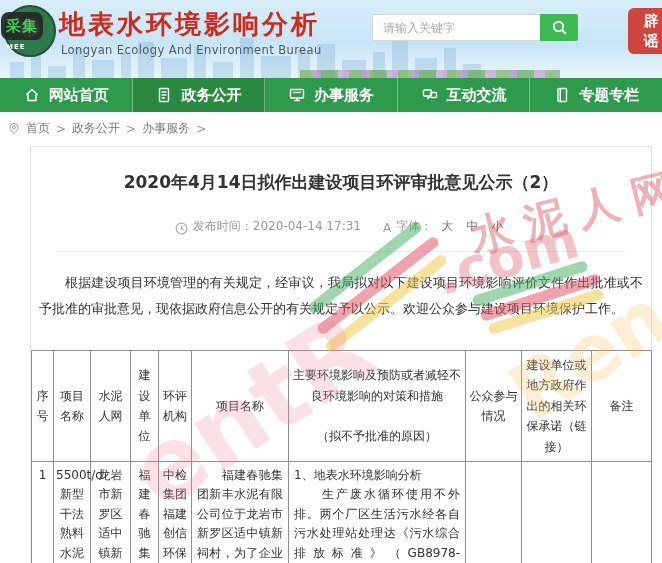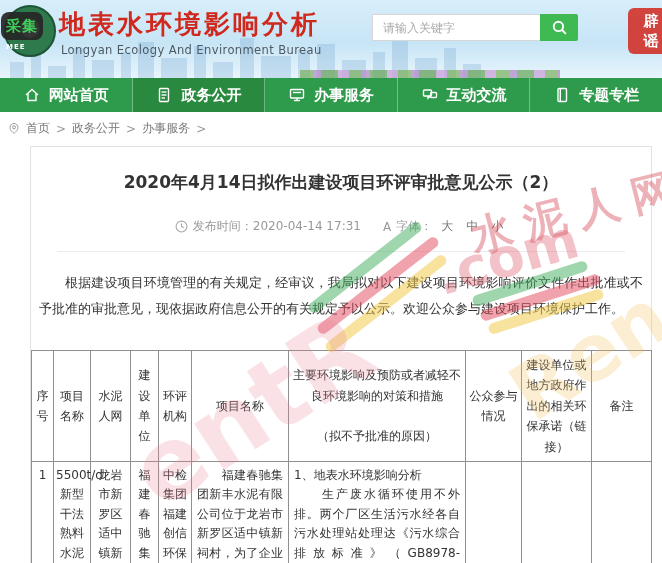--- a/index.html
+++ b/index.html
@@ -34,21 +34,21 @@
   .nav-item:last-child{border-right:none;}
   .nav-item.active{background:#28893f;}
   
   .breadcrumb{display:flex;align-items:center;gap:6px;padding:8px 0 7px 8px;font-size:12px;color:#777;}
   .breadcrumb .sep{color:#999;}
   .breadcrumb a{color:#777;text-decoration:none;cursor:pointer;}
   
   .content-box{margin:2px 10px 0 30px;border:1px solid #e2e2e2;border-bottom:none;min-height:430px;padding-top:16px;position:relative;background:#fff;}
   .article-title{text-align:center;font-size:17px;font-weight:bold;color:#333;margin:8px 20px 0;}
   .meta{display:flex;justify-content:center;align-items:center;gap:22px;margin-top:24px;font-size:12px;color:#999;}
-  .meta-item{display:flex;align-items:center;gap:5px;}
+  .meta-item{display:flex;align-items:flex-end;gap:5px;}
   .font-btn{cursor:pointer;margin:0 4px;color:#777;}
   .font-icon{font-size:12px;color:#9a9a9a;}
   .sw{width:9px;height:9px;border-radius:50%;display:inline-block;margin-left:4px;cursor:pointer;}
   .sw.sq{width:10px;height:10px;border-radius:2px;}
   .divider{margin:16px 26px 0;border-top:1px solid #ececec;}
   .body-text{margin:18px 8px 0 8px;font-size:13px;line-height:26px;color:#333;text-align:justify;text-indent:2em;}
   
   table{width:620px;margin:28px auto 0;border-collapse:collapse;table-layout:fixed;color:#333;}
   th,td{border:1px solid #8f8f8f;}
   th{font-weight:normal;font-size:12px;line-height:1.7;text-align:center;vertical-align:middle;height:78px;padding:4px 2px;white-space:pre-line;}

